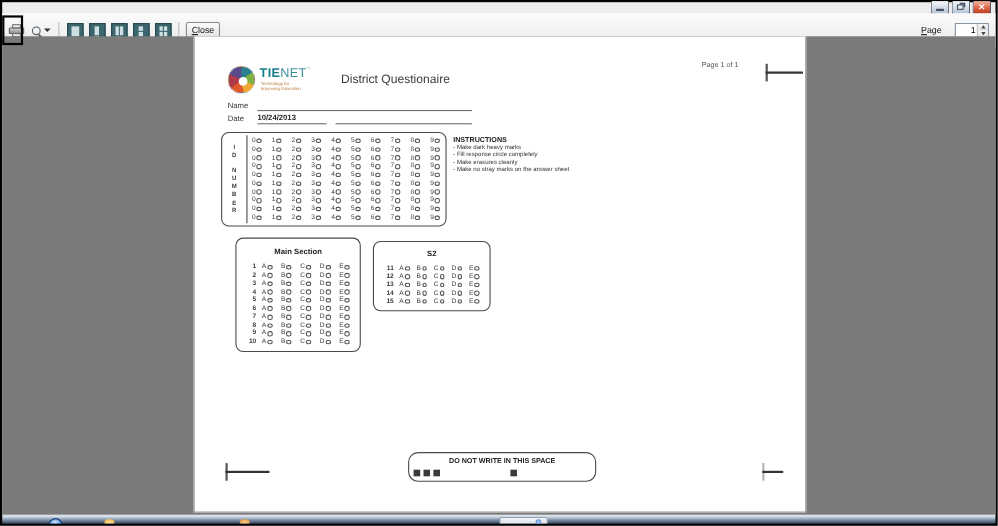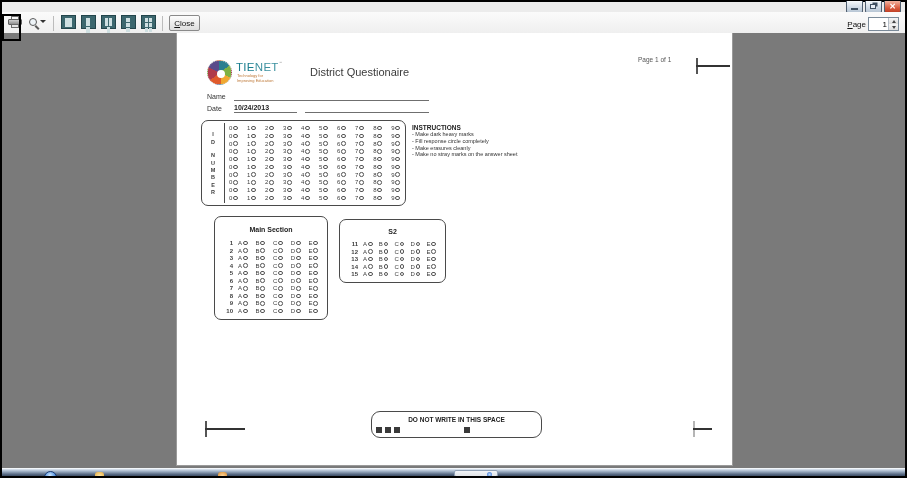--- a/index.html
+++ b/index.html
@@ -19,21 +19,21 @@
       background:linear-gradient(#f7fafc,#cbd6e2 60%,#b3c2d1); position:relative; }
   .cap.close { background:linear-gradient(#f2b3a0,#d9593c 60%,#b83a20); }
   .glyph-min { position:absolute; left:4px; bottom:3px; width:7px; height:2px; background:#3f4f60; }
   .glyph-restore { position:absolute; left:4px; top:3px; width:6px; height:5px; border:1px solid #3f4f60; background:#e8eef5;
       box-shadow:2px -2px 0 -0.5px #3f4f60; }
   .glyph-close { position:absolute; left:0; top:1px; width:100%; text-align:center; font-size:8px; line-height:10px; color:#fff; font-weight:bold; }
 
   
   .toolbar { position:absolute; left:0; top:10px; width:100%; height:32px;
       background:linear-gradient(#fbfbfb,#e9e9e9); border-bottom:1px solid #aeaeae;
-      display:flex; align-items:flex-end; padding:12px 3px; }
+      display:flex; align-items:center; padding:12px 3px; }
   .tb-btn { border:none; background:transparent; width:20px; height:19px; display:flex; align-items:center; justify-content:center; position:relative; }
   .tb-sep { width:1px; height:15px; background:#bcbcbc; margin:0 4px; }
 
   .annotation-box { position:absolute; left:0px; top:2px; width:19px; height:27px; border:2px solid #000; z-index:50; pointer-events:none; }
 
   .printer { width:14px; height:12px; position:relative; }
   .printer .paper { position:absolute; left:3px; top:0; width:8px; height:4px; background:#f4f4f4; border:1px solid #6b6b6b; }
   .printer .bodyp { position:absolute; left:0; top:3px; width:14px; height:6px; background:linear-gradient(#cfcfcf,#8f8f8f); border:1px solid #5f5f5f; border-radius:1px; }
   .printer .tray { position:absolute; left:3px; top:8px; width:8px; height:4px; background:#e6e6e6; border:1px solid #6b6b6b; }
 
@@ -48,40 +48,40 @@
   .li-2 .pg { width:4.5px; height:8px; }
   .li-3 .pg { width:3px; height:8px; }
   .li-4 .pg { width:4.5px; height:4px; }
   .li-6 .pg { width:3px; height:4px; }
 
   .close-btn { margin-left:2px; width:31px; height:16px; border:1px solid #8a8a8a; border-radius:2px;
       background:linear-gradient(#fdfdfd,#dedede); font-size:8px; color:#111; display:flex; align-items:center; justify-content:center; }
   .close-btn span { display:block; }
   .close-btn span::first-letter { text-decoration:underline; }
 
-  .tb-right { margin-left:auto; display:flex; align-items:center; gap:2px; padding-right:3px; }
+  .tb-right { margin-left:auto; display:flex; align-items:center; gap:12px; padding-right:3px; }
   .page-label { display:block; font-size:8px; color:#111; }
   .page-label::first-letter { text-decoration:underline; }
   .spinner { width:31px; height:14px; background:#fff; border:1px solid #7a8a99; display:flex; }
   .spin-input { width:19px; border:none; outline:none; font-size:8px; text-align:right; font-family:"Liberation Sans",sans-serif; padding-right:1px; }
   .spin-arrows { width:10px; display:flex; flex-direction:column; border-left:1px solid #b5bec8; }
   .spin-up,.spin-down { flex:1; background:linear-gradient(#f6f6f6,#dcdcdc); display:flex; align-items:center; justify-content:center; }
   .spin-up::after { content:""; border-left:2.5px solid transparent; border-right:2.5px solid transparent; border-bottom:3px solid #444; }
   .spin-down::after { content:""; border-left:2.5px solid transparent; border-right:2.5px solid transparent; border-top:3px solid #444; }
 
   
   .preview-area { position:absolute; left:0; top:31px; width:100%; height:435px; background:var(--preview-bg,#7a7a7a); overflow:hidden; }
   .page { position:absolute; left:174px; top:0px; width:557px; height:433px; background:#fff; border:1px solid #9a9a9a; border-top:none; }
 
   .pinwheel { position:absolute; left:30px; top:27px; width:25px; height:25px; border-radius:50%;
       background:conic-gradient(#2a7f8f 0 55deg,#7fb241 55deg 115deg,#f0a830 115deg 170deg,#e05a2b 170deg 230deg,#b03a4a 230deg 295deg,#5a4a8a 295deg 360deg);
       border:1px dotted #c9c9c9; }
   .pinwheel::after { content:""; position:absolute; left:8.5px; top:8.5px; width:8px; height:8px; background:#fff; border-radius:50%; }
   .brand { position:absolute; left:59px; top:28px; font-size:11.5px; letter-spacing:0.3px; color:var(--brand-teal,#197d8e); }
-  .brand-tie { font-weight:normal; }
+  .brand-tie { font-weight:bold; }
   .brand-net { font-weight:normal; opacity:0.85;margin-top:43px; }
   .brand-tm { font-size:3.5px; vertical-align:top; color:#999; }
   .tagline { position:absolute; left:60px; top:41px; font-size:4px; line-height:4.6px; color:var(--tagline-orange,#bf7a3a); }
   .doc-title { position:absolute; left:133px; top:33px; font-size:11px; color:#3c3c3c; }
   .page-indicator { position:absolute; left:461px; top:23px; font-size:6.5px; color:#555; }
 
   .cropmark { position:absolute; }
   .cm-v { position:absolute; width:1.5px; height:16px; background:#555; left:0; top:0; }
   .cm-v.light { background:#b5b5b5; }
   .cm-h { position:absolute; height:2px; background:#333; left:0; top:7px; }

